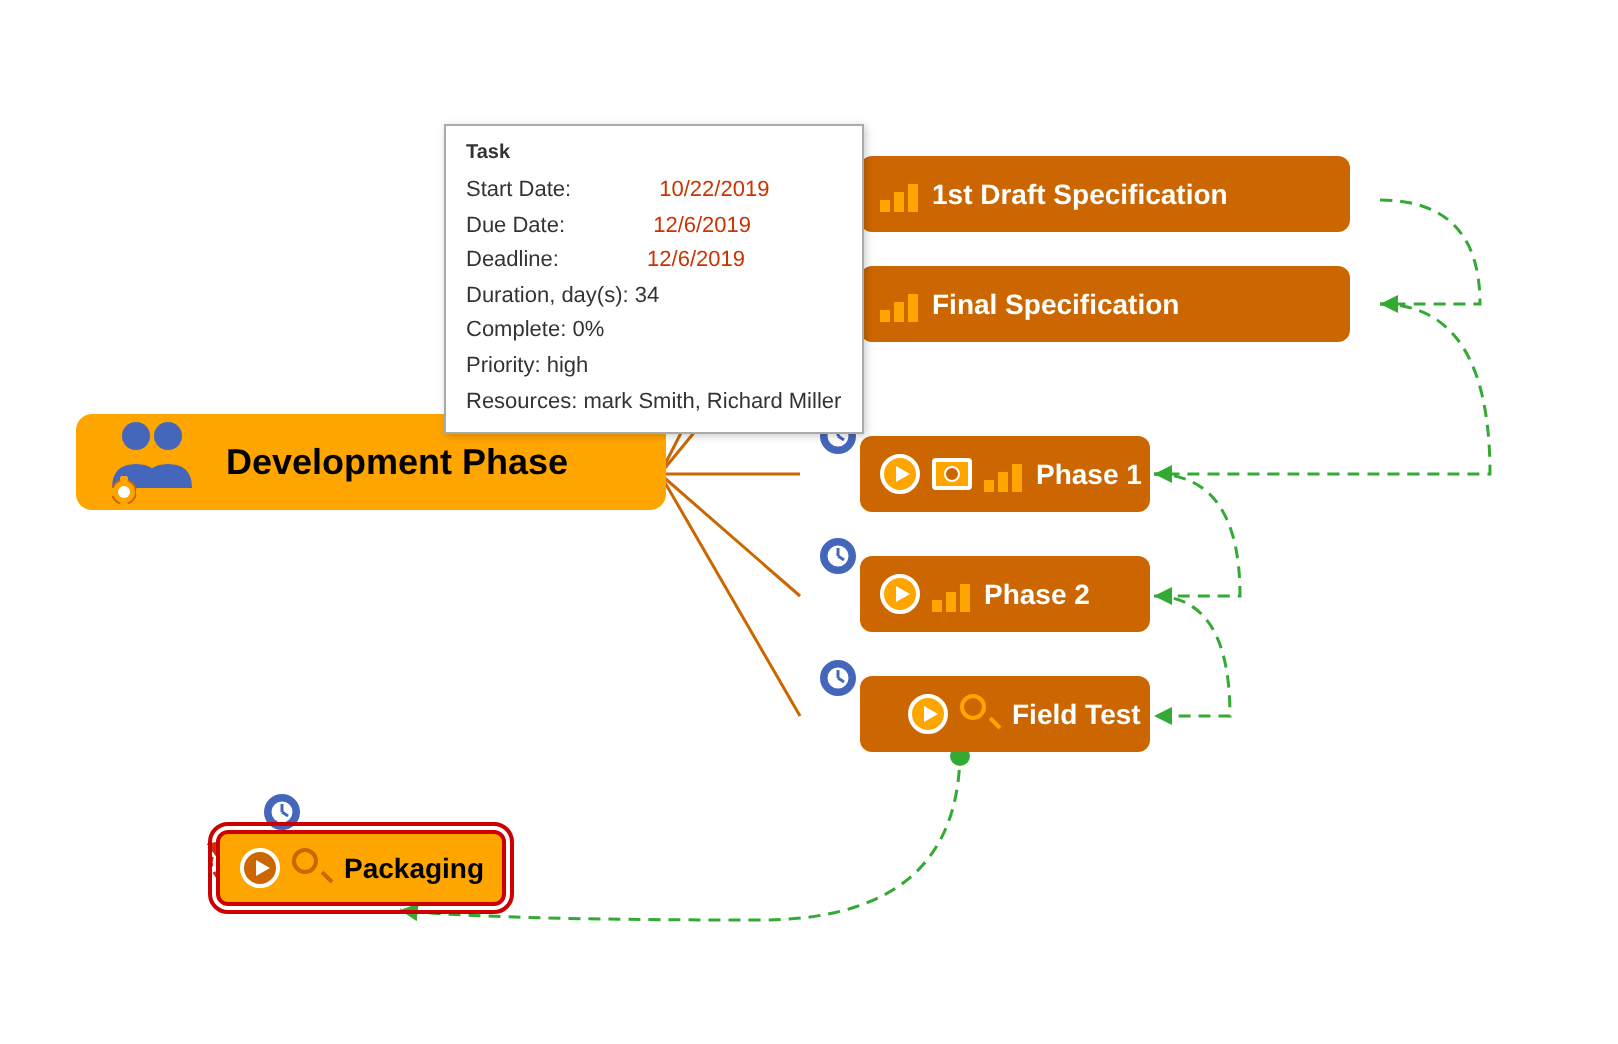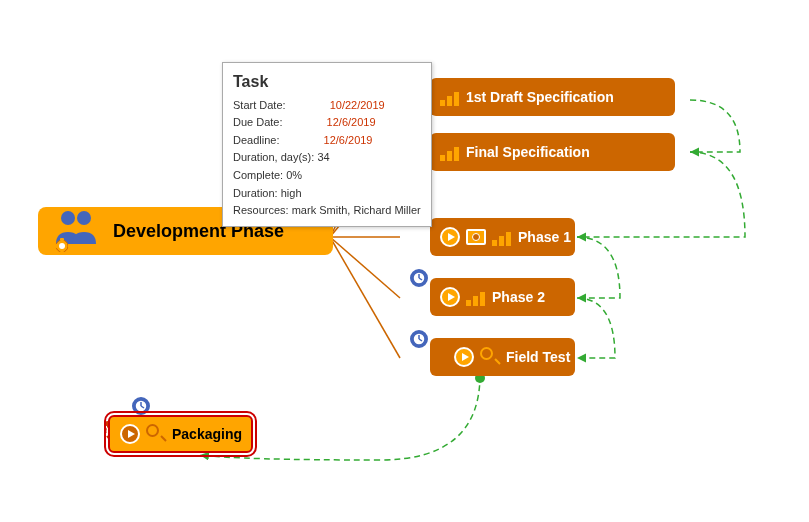--- a/index.html
+++ b/index.html
@@ -75,21 +75,21 @@
       padding: 6px 10px;
       font-size: 11px;
       line-height: 1.6;
       color: #333;
       white-space: nowrap;
       z-index: 20;
       box-shadow: 1px 1px 4px rgba(0,0,0,0.2);
     }
     .tooltip-box .tt-title {
       font-weight: bold;
-      font-size: 16px;
+      font-size: 10px;
       margin-bottom: 2px;
     }
     .tooltip-box .highlight { color: #cc3300; margin-left: 41px; }
 
     
     .connector-svg {
       position: absolute;
       top: 0; left: 0;
       width: 809px;
       height: 522px;
@@ -154,21 +154,21 @@
   </div>
   <div>
     <span>Duration, day(s):</span>
     <span>34</span>
   </div>
   <div>
     <span>Complete:</span>
     <span>0%</span>
   </div>
   <div>
-    <span>Duration:</span>
+    <span>Priority:</span>
     <span>high</span>
   </div>
   <div>
     <span>Resources:</span>
     <span>mark Smith, Richard Miller</span>
   </div>
 </div>
 
 <div style="position:absolute; left:408px; top:68px;">
   <div style="width:22px;height:22px;border-radius:50%;background:#4466bb;border:2px solid #fff;display:flex;align-items:center;justify-content:center;">

